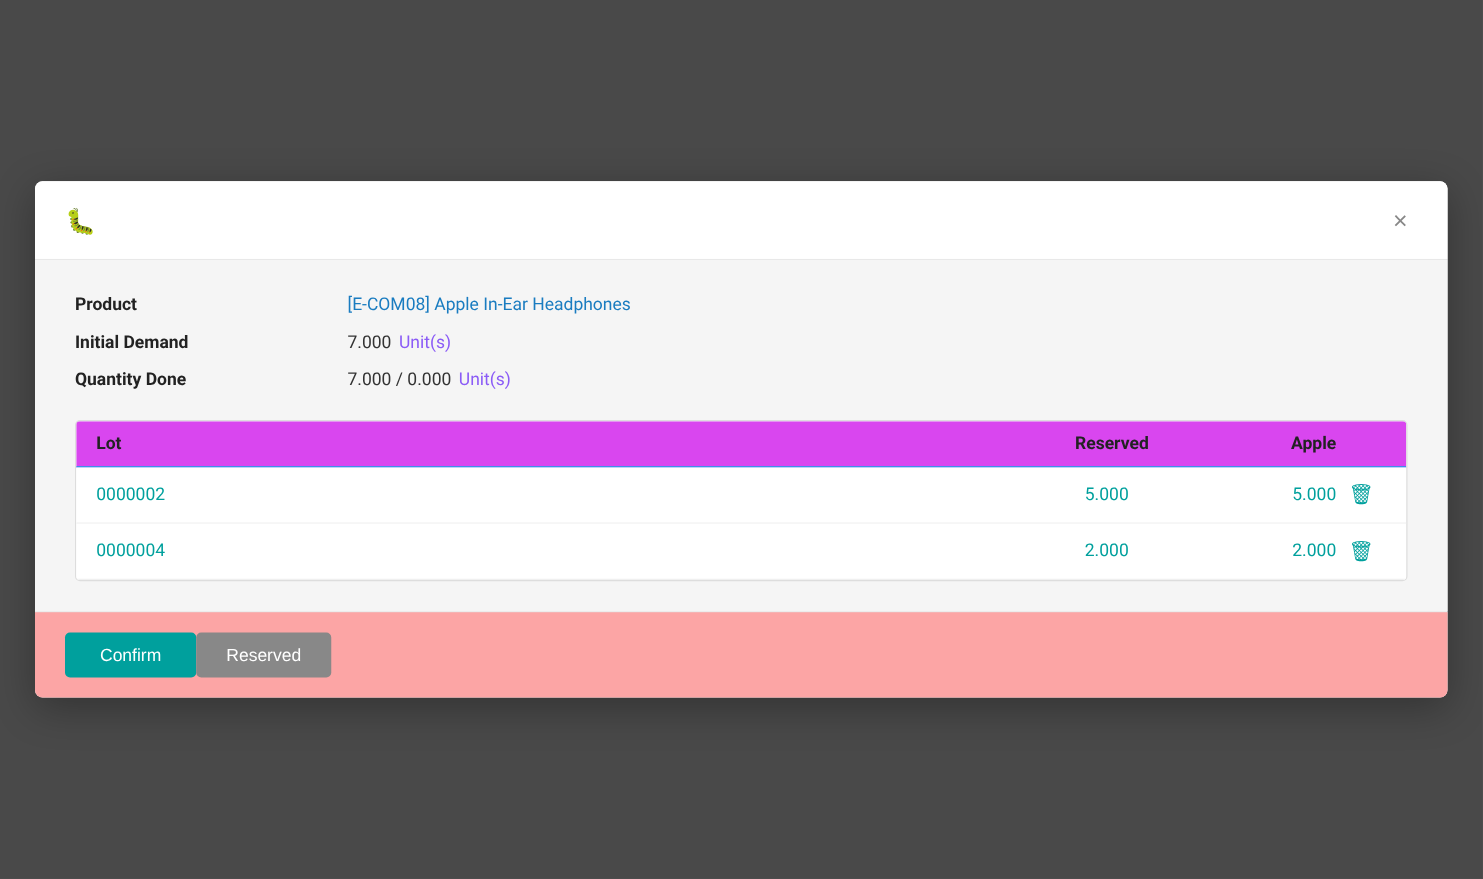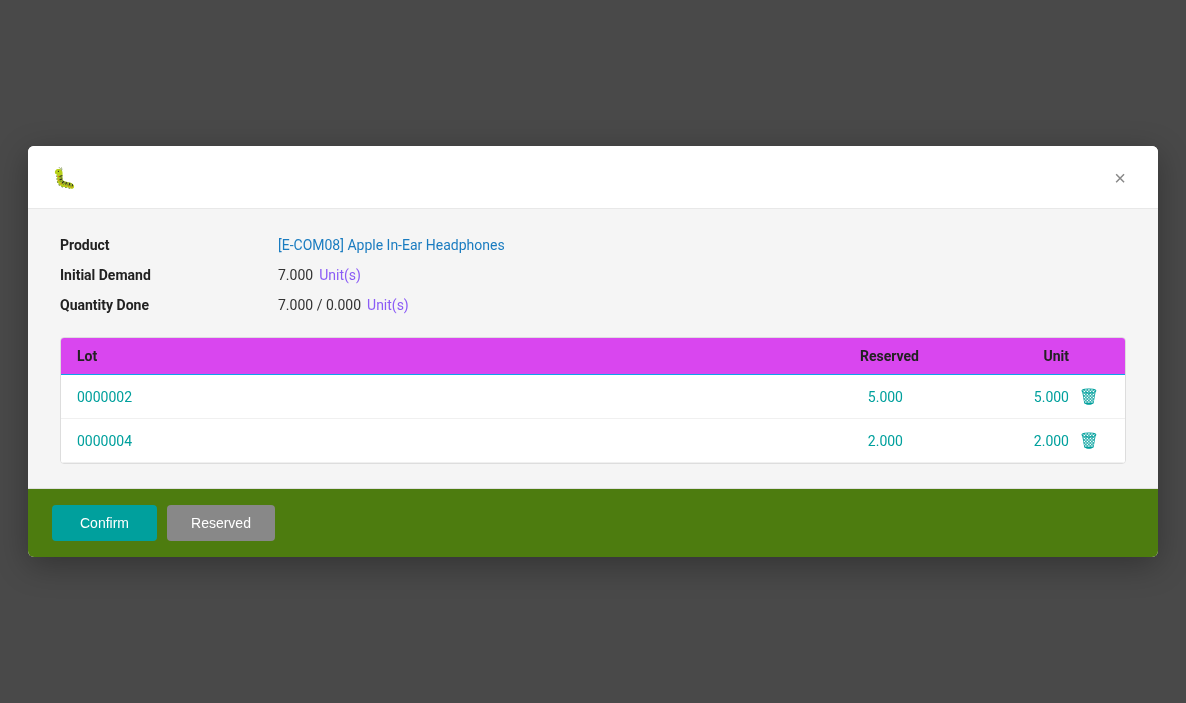--- a/index.html
+++ b/index.html
@@ -195,25 +195,24 @@
     .add-item-link {
       color: #1a7cc0;
       cursor: pointer;
       font-size: 14px;
       background: none;
       border: none;
       padding: 0;
     }
 
     .modal-footer {
-      background: #4d7c0f;
+      background: #fca5a5;
       padding: 16px 24px;
       border-top: 1px solid #e0e0e0;
       display: flex;
-      gap: 10px;
       border-radius: 0 0 6px 6px;
     }
 
     .btn-confirm {
       background: #00a09d;
       color: #fff;
       border: none;
       border-radius: 4px;
       padding: 10px 28px;
       font-size: 14px;
@@ -278,21 +277,21 @@
         </span>
       </div>
 
     </div>
 
     <div class="table-section">
 
       <div class="table-header">
         <span class="th">Lot</span>
         <span class="th right">Reserved</span>
-        <span class="th right">Unit</span>
+        <span class="th right">Apple</span>
         <span class="th"></span>
       </div>
 
       <div class="table-row-item">
         <span class="td-lot">0000002</span>
         <span class="td-reserved">5.000</span>
         <span class="td-done">5.000</span>
         <span class="td-action">
           <button class="trash-btn">🗑</button>
         </span>

